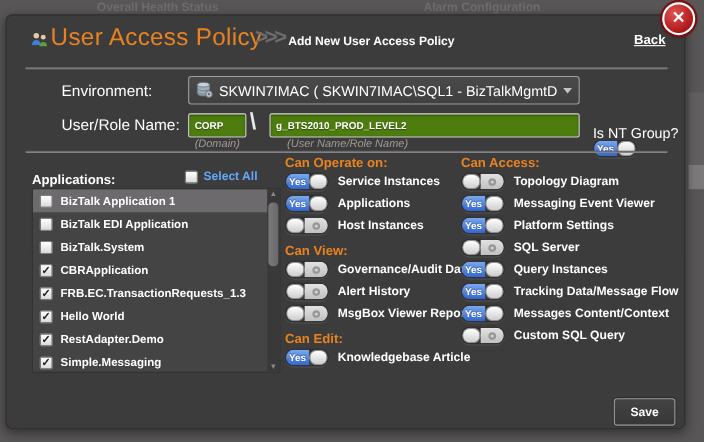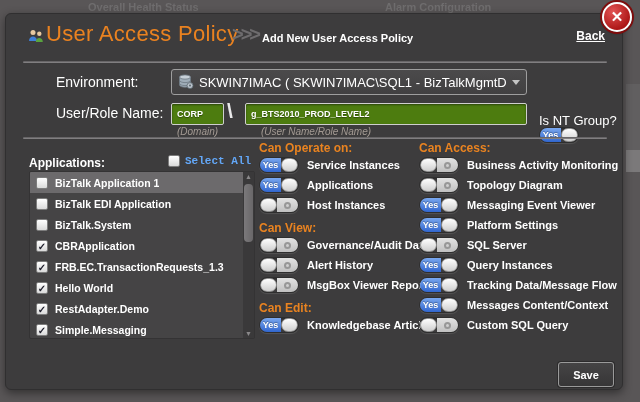--- a/index.html
+++ b/index.html
@@ -57,21 +57,21 @@
   }
   .domain-input { left:165px; top:89px; width:53px; height:22px; }
   .name-input { left:239px; top:89px; width:282px; height:22px; }
   .slash-sep { position:absolute; left:221px; top:85px; font-size:21px; font-weight:bold; color:#e9e9e9; }
   .field-caption { position:absolute; top:112px; font-size:10px; font-style:italic; color:#a39a93; }
   .cap-domain { left:165px; width:53px; text-align:center; }
   .cap-name { left:255px; }
   
   .instruction { position:absolute; left:23px; top:128px; font-size:11px; font-style:italic; color:#9f9d9f; }
   .apps-label { position:absolute; left:23px; top:142px; font-size:12px; font-weight:bold; color:#fff; }
-  .select-all { position:absolute; left:162px; top:141px; display:flex; align-items:center; gap:5px; cursor:pointer;font-family:Liberation Mono, monospace; }
+  .select-all { position:absolute; left:162px; top:141px; display:flex; align-items:center; gap:5px; cursor:pointer; }
   .select-all .sa-text { font-size:11px; font-weight:bold; color:#63a7f7; }
   .checkbox {
     display:inline-block; width:12px; height:12px; flex:0 0 12px;
     background:linear-gradient(#ffffff,#dadada); border:1px solid #7d7d7d; border-radius:2px;
     font-size:10px; font-weight:bold; color:#1d1d2a; line-height:11px; text-align:center; cursor:pointer;
   }
   .app-list {
     position:absolute; left:23px; top:157px; width:226px; height:168px;
     background:#454445; border:1px solid #343334; border-radius:2px; overflow:hidden;
   }
@@ -275,29 +275,20 @@
       </div>
     <div class="perm-col c1">
         <div class="perm-header">Can Access:</div>
         <div class="perm-row">
           <span class="toggle off">
             <span class="tg-knob"></span>
             <span class="tg-side off-side">
               <span class="tg-ring"></span>
             </span>
           </span>
-          <span class="perm-label">Business Activity Monitoring</span>
-        </div>
-        <div class="perm-row">
-          <span class="toggle off">
-            <span class="tg-knob"></span>
-            <span class="tg-side off-side">
-              <span class="tg-ring"></span>
-            </span>
-          </span>
           <span class="perm-label">Topology Diagram</span>
         </div>
         <div class="perm-row">
           <span class="toggle on">
             <span class="tg-side on-side">Yes</span>
             <span class="tg-knob"></span>
           </span>
           <span class="perm-label">Messaging Event Viewer</span>
         </div>
         <div class="perm-row">

